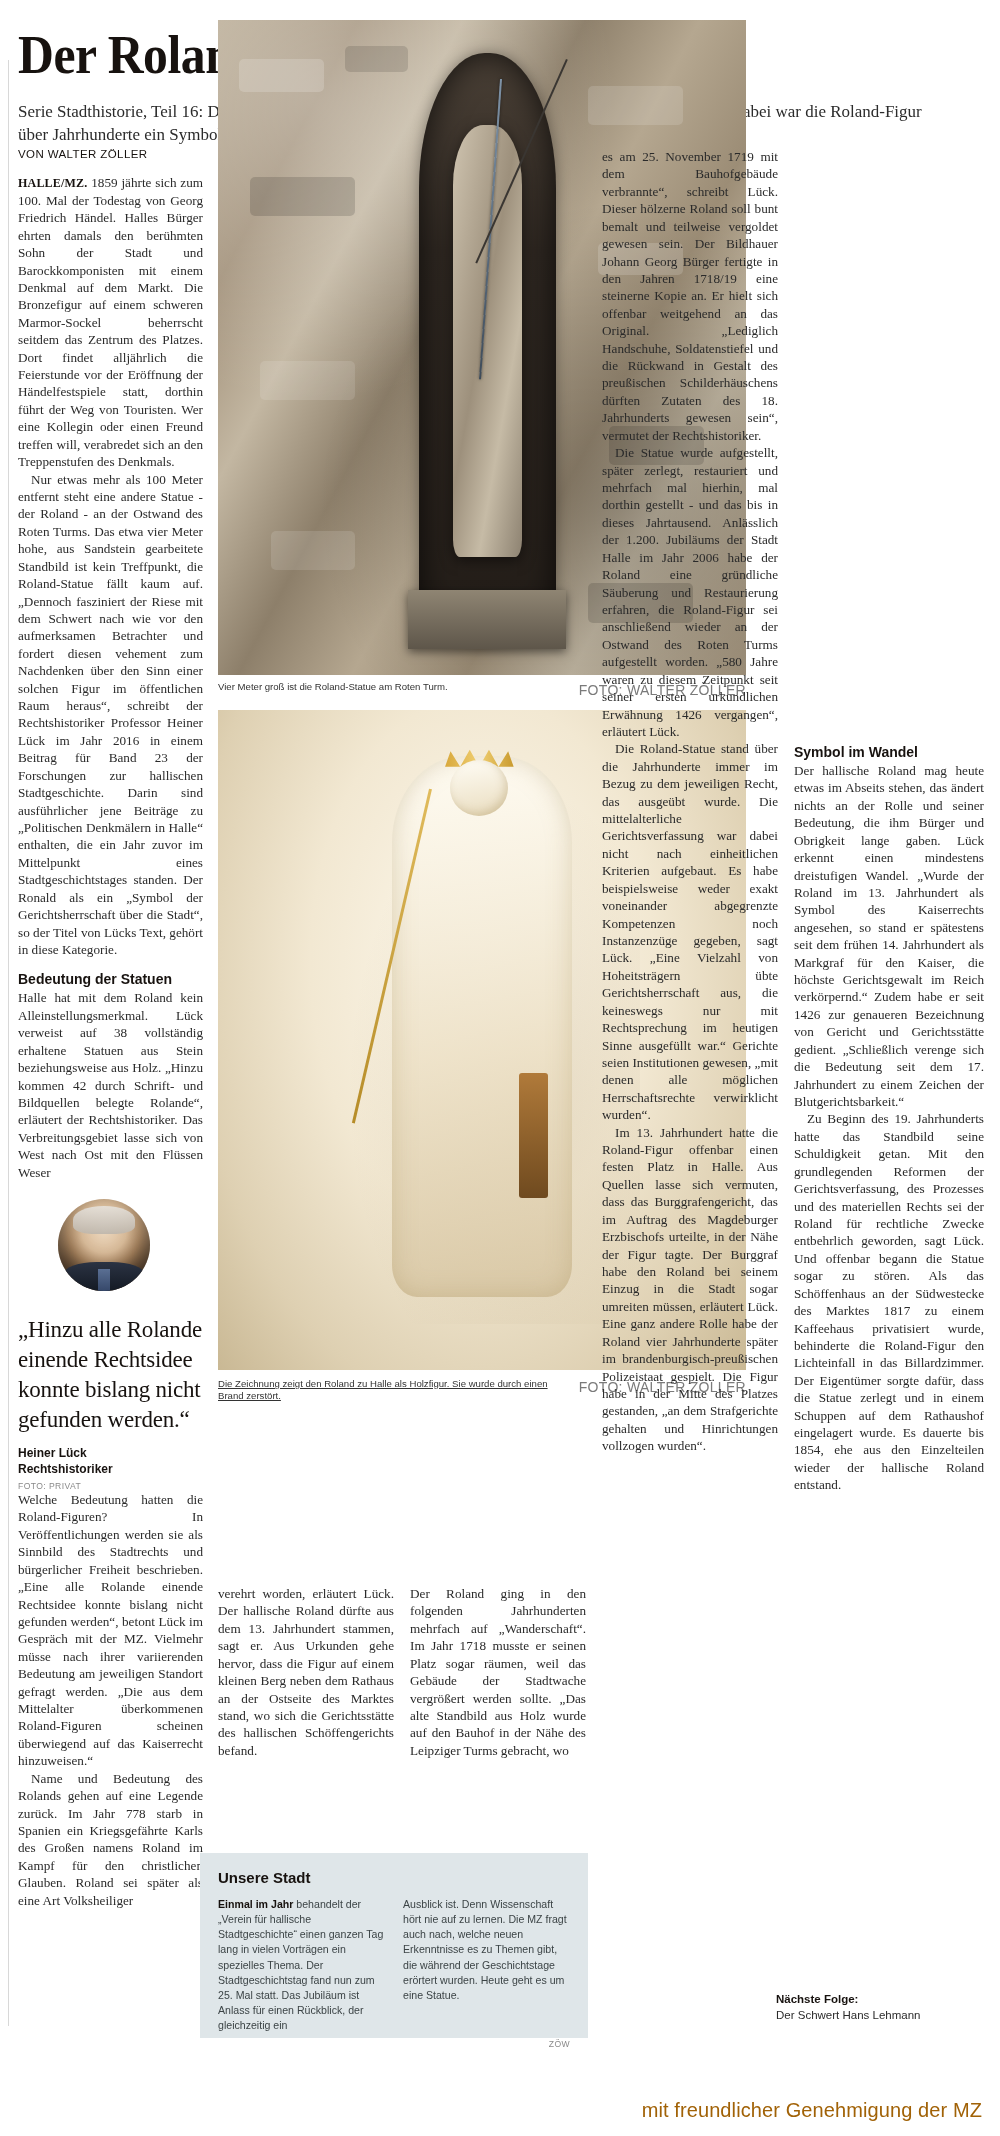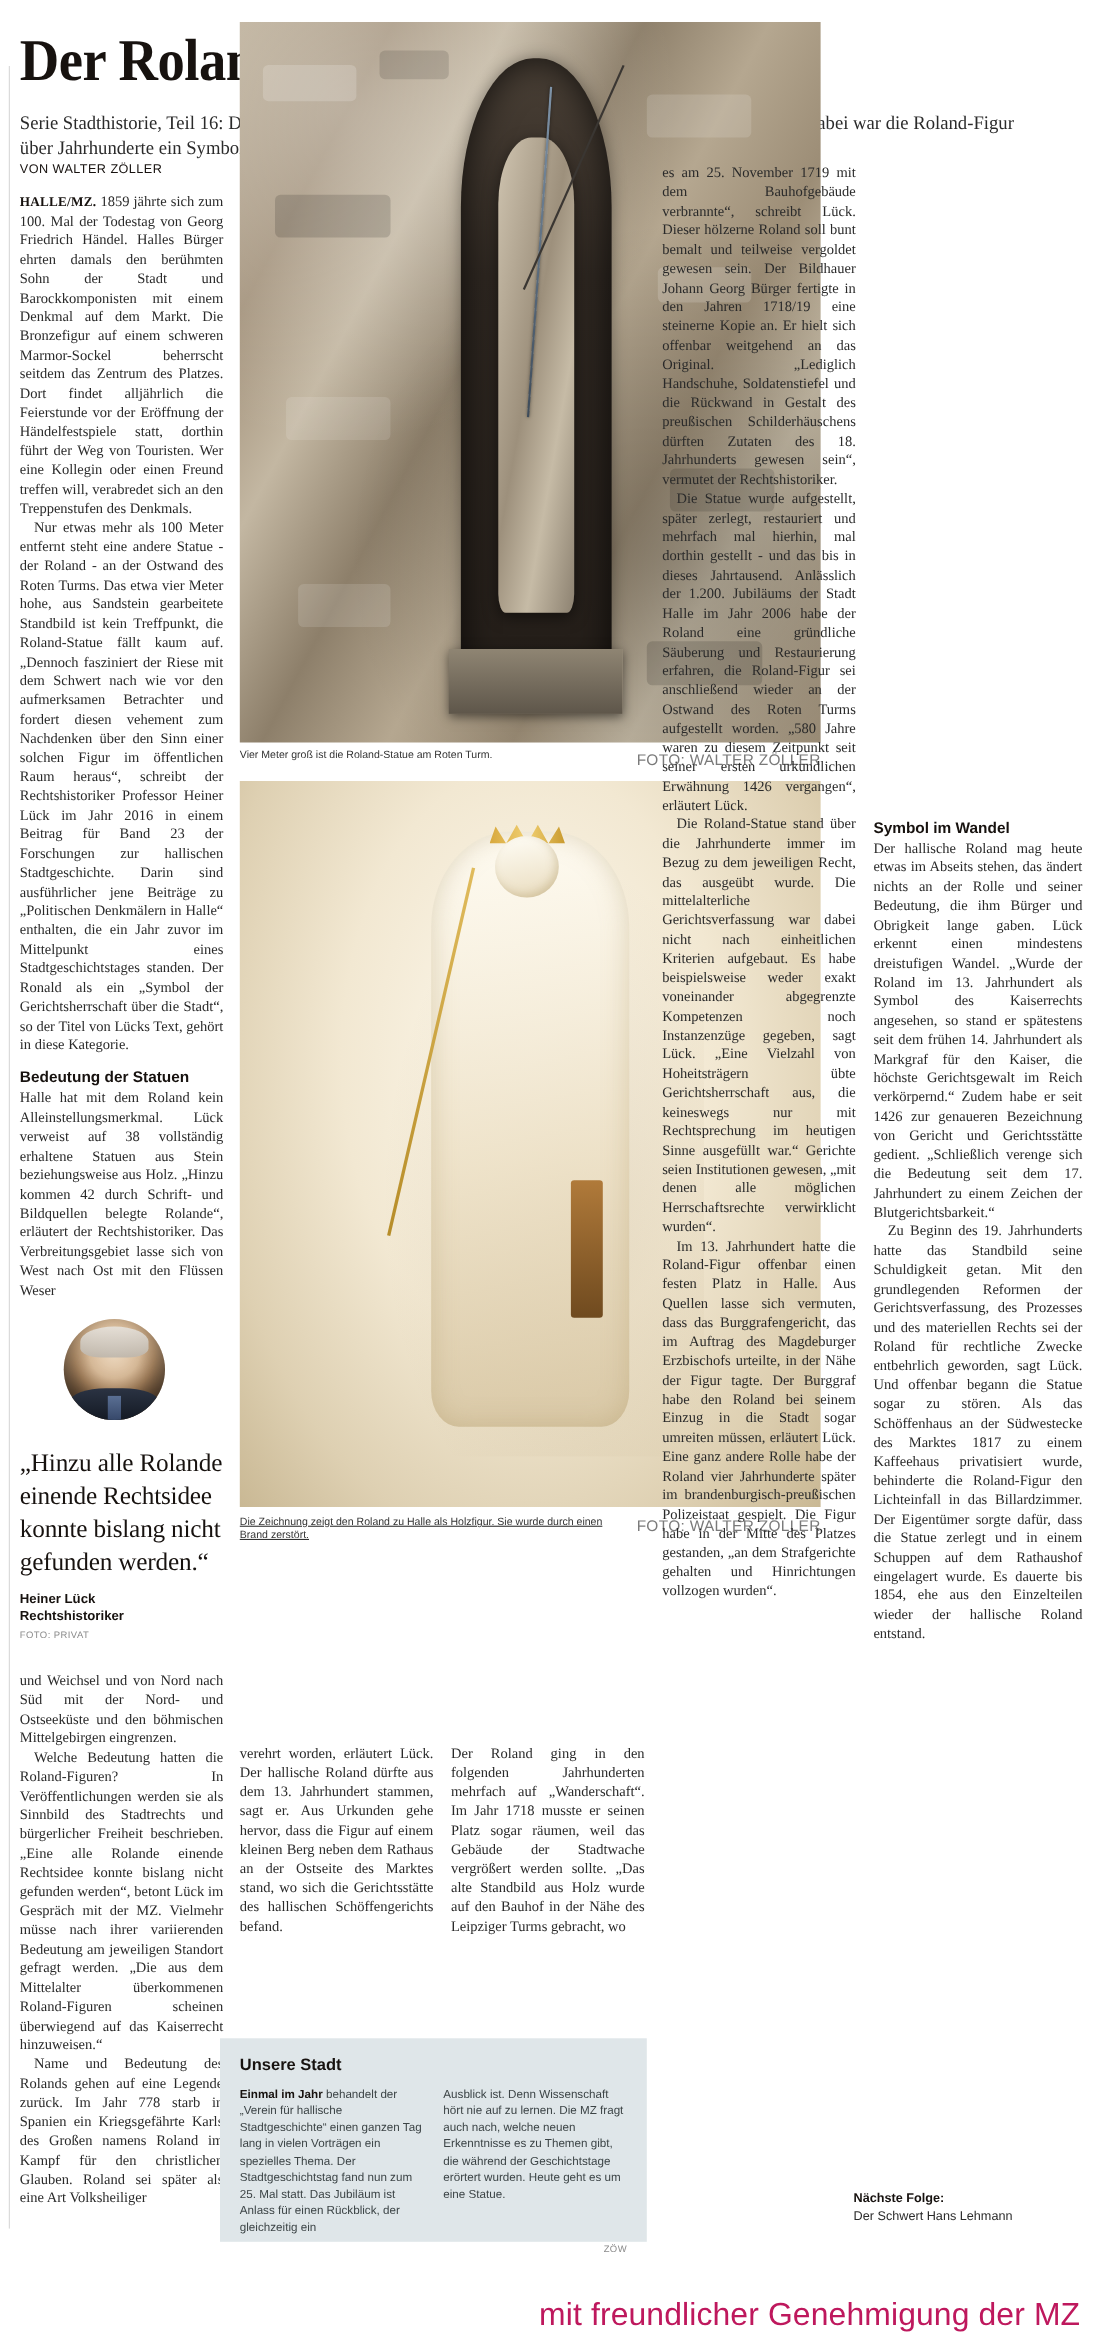--- a/index.html
+++ b/index.html
@@ -244,21 +244,21 @@
   .nextup{
     position:absolute; left:776px; top:1992px; width:200px;
     font-family:"Liberation Sans", sans-serif; font-size:11.5px; line-height:1.35;
   }
   .nextup .t{ font-weight:bold; color:#17120f; }
   .nextup .s{ color:#2b2b2b; }
 
   .courtesy{
     position:absolute; right:18px; bottom:14px;
     font-family:"Liberation Sans", sans-serif;
-    font-size:29px; color:#be185d; letter-spacing:.1px;
+    font-size:20px; color:#a16207; letter-spacing:.1px;
   }
 </style>
 </head>
 <body>
 
 <div class="page">
 
   <div class="masthead">
     <h1 class="headline">Der Roland zu Halle</h1>
     <p class="standfirst">Serie Stadthistorie, Teil 16: Die Statue ist vier Meter groß, steht am Roten Turm und wird oft übersehen. Dabei war die Roland-Figur über Jahrhunderte ein Symbol der Gerichtsbarkeit.</p>
@@ -317,21 +317,20 @@
         <div class="hair"></div>
         <div class="suit"></div>
         <div class="tie"></div>
       </div>
 
       <div class="pullquote">„Hinzu alle Rolande einende Rechtsidee konnte bislang nicht gefunden werden.“</div>
       <div class="qname">Heiner Lück</div>
       <div class="qname">Rechtshistoriker</div>
       <div class="qcredit">FOTO: PRIVAT</div>
 
-      <p class="body" style="margin-top:28px;">und Weichsel und von Nord nach Süd mit der Nord- und Ostseeküste und den böhmischen Mittelgebirgen eingrenzen.</p>
       <p class="body">Welche Bedeutung hatten die Roland-Figuren? In Veröffentlichungen werden sie als Sinnbild des Stadtrechts und bürgerlicher Freiheit beschrieben. „Eine alle Rolande einende Rechtsidee konnte bislang nicht gefunden werden“, betont Lück im Gespräch mit der MZ. Vielmehr müsse nach ihrer variierenden Bedeutung am jeweiligen Standort gefragt werden. „Die aus dem Mittelalter überkommenen Roland-Figuren scheinen überwiegend auf das Kaiserrecht hinzuweisen.“</p>
       <p class="body">Name und Bedeutung des Rolands gehen auf eine Legende zurück. Im Jahr 778 starb in Spanien ein Kriegsgefährte Karls des Großen namens Roland im Kampf für den christlichen Glauben. Roland sei später als eine Art Volksheiliger</p>
     </div>
 
     <div class="col colB" style="top:1437px;">
       <p class="body">verehrt worden, erläutert Lück. Der hallische Roland dürfte aus dem 13. Jahrhundert stammen, sagt er. Aus Urkunden gehe hervor, dass die Figur auf einem kleinen Berg neben dem Rathaus an der Ostseite des Marktes stand, wo sich die Gerichtsstätte des hallischen Schöffengerichts befand.</p>
     </div>
 
     <div class="col colC" style="top:1437px;">
       <p class="body">Der Roland ging in den folgenden Jahrhunderten mehrfach auf „Wanderschaft“. Im Jahr 1718 musste er seinen Platz sogar räumen, weil das Gebäude der Stadtwache vergrößert werden sollte. „Das alte Standbild aus Holz wurde auf den Bauhof in der Nähe des Leipziger Turms gebracht, wo</p>

